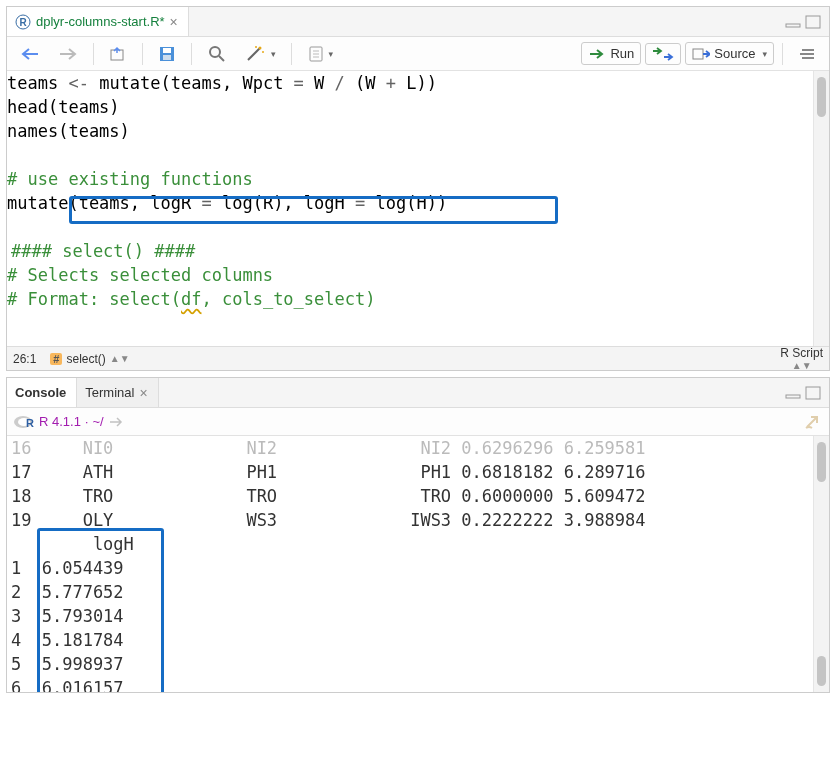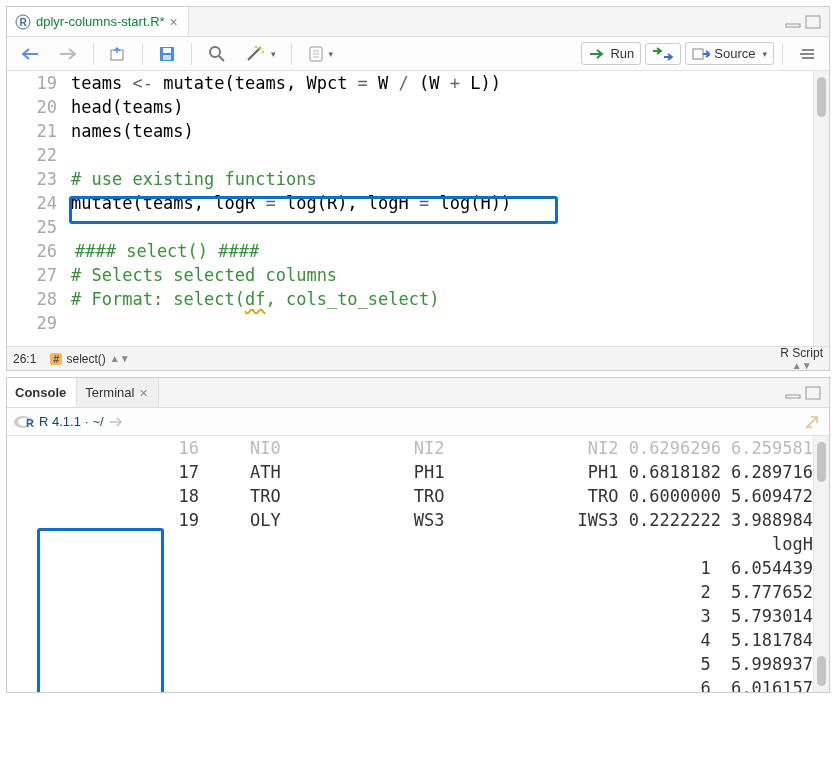--- a/index.html
+++ b/index.html
@@ -31,21 +31,21 @@
   .underline{text-decoration: underline wavy #d4a000; text-underline-offset:3px;}
   .fold{ display:inline-block; width:0;height:0; border-left:5px solid transparent;border-right:5px solid transparent;border-top:6px solid #777; vertical-align:middle; margin-left:-8px; margin-right:2px; visibility:hidden;}
   .hl-box { position:absolute; border:3px solid #156cc4; border-radius:3px; }
   .status { display:flex; align-items:center; height:24px; border-top:1px solid #ddd; background:#f4f4f4; font-size:12px; padding:8px 6px;}
   .status .right{ margin-left:auto; display:flex; align-items:center; flex-direction:column;}
   .badge { background:#f8b75c; color:#555; border-radius:2px; padding:0 3px; font-weight:bold; font-size:11px;}
   .scrollbar { width:16px; background:#f3f3f3; position:relative; border-left:1px solid #e5e5e5;}
   .thumb { position:absolute; left:3px; right:3px; background:#c4c4c4; border-radius:5px;}
   .console-body{ font-family: Menlo, Consolas, monospace; font-size:17px; line-height:24px; height:256px; display:flex; overflow:hidden;}
   .console-text{flex:1; white-space:pre; padding-left:4px;}
-  .console-text .row{height:24px;text-align:right;}
+  .console-text .row{height:24px;}
   svg { display:block;}
   .chk { width:14px; height:14px; border:1px solid #999; border-radius:3px; display:inline-block;}
 </style>
 </head>
 <body>
 
 <div class="pane" style="position:relative;">
   <div class="tabbar">
     <div class="tab">
       <svg width="16" height="16">
@@ -143,33 +143,20 @@
     <span class="sep"></span>
     <span class="tbtn">
         <svg width="18" height="14">
           <line x1="4" y1="3" x2="16" y2="3" stroke="#888" stroke-width="2"></line>
           <line x1="2" y1="7" x2="16" y2="7" stroke="#888" stroke-width="2"></line>
           <line x1="4" y1="11" x2="16" y2="11" stroke="#888" stroke-width="2"></line>
         </svg>
       </span>
   </div>
   <div class="editor">
-    <div class="gutter" id="gutter">
-        <div>19</div>
-        <div>20</div>
-        <div>21</div>
-        <div>22</div>
-        <div>23</div>
-        <div>24</div>
-        <div>25</div>
-        <div class="has-fold">26</div>
-        <div>27</div>
-        <div>28</div>
-        <div>29</div>
-      </div>
     <div class="code" id="code"><div><span class="">teams </span><span class="tk-op">&lt;-</span><span class=""> mutate(teams, Wpct </span><span class="tk-op">=</span><span class=""> W </span><span class="tk-op">/</span><span class=""> (W </span><span class="tk-op">+</span><span class=""> L))</span></div><div><span class="">head(teams)</span></div><div><span class="">names(teams)</span></div><div></div><div><span class="tk-cm"># use existing functions</span></div><div><span class="">mutate(teams, logR </span><span class="tk-op">=</span><span class=""> log(R), logH </span><span class="tk-op">=</span><span class=""> log(H))</span></div><div></div><div><span class="fold"></span><span class="tk-cm">#### select() ####</span></div><div><span class="tk-cm"># Selects selected columns</span></div><div><span class="tk-cm"># Format: select(</span><span class="tk-cm underline">df</span><span class="tk-cm">, cols_to_select)</span></div><div></div></div>
     <div class="scrollbar">
         <div class="thumb" style="top:6px;height:40px;"></div>
       </div>
     <div class="hl-box" id="ed-hl" style="top: 125px; left: 62px; width: 489px; height: 28px;"></div>
   </div>
   <div class="status">
     <span>26:1</span>
     <span style="width:14px"></span>
     <span class="badge">#</span>
@@ -200,21 +187,21 @@
           <rect x="1" y="1" width="14" height="12" fill="none" stroke="#999"></rect>
         </svg>
     </div>
   </div>
   <div class="toolbar" style="height:28px;">
     <svg width="22" height="18">
         <ellipse cx="10" cy="9" rx="9" ry="6" fill="#ccc"></ellipse>
         <ellipse cx="11" cy="9" rx="6" ry="4" fill="#fff"></ellipse>
         <text x="13" y="14" font-size="11" fill="#2e5fa3" font-weight="bold">R</text>
       </svg>
-    <span style="color:#0c4a6e;">R 4.1.1 · ~/</span>
+    <span style="color:#a21caf;">R 4.1.1 · ~/</span>
     <svg width="16" height="14" style="opacity:.5;">
         <path d="M2 7 H12 M9 3 L13 7 L9 11" fill="none" stroke="#888" stroke-width="1.5"></path>
       </svg>
     <span style="flex:1"></span>
     <svg width="20" height="18" style="opacity:.55;">
         <path d="M4 14 L14 4 M8 4 H14 V10" fill="none" stroke="#c9a86a" stroke-width="2"></path>
         <path d="M3 15 Q6 13 9 15" fill="none" stroke="#c9a86a" stroke-width="2"></path>
       </svg>
   </div>
   <div class="console-body" style="position:relative;">

